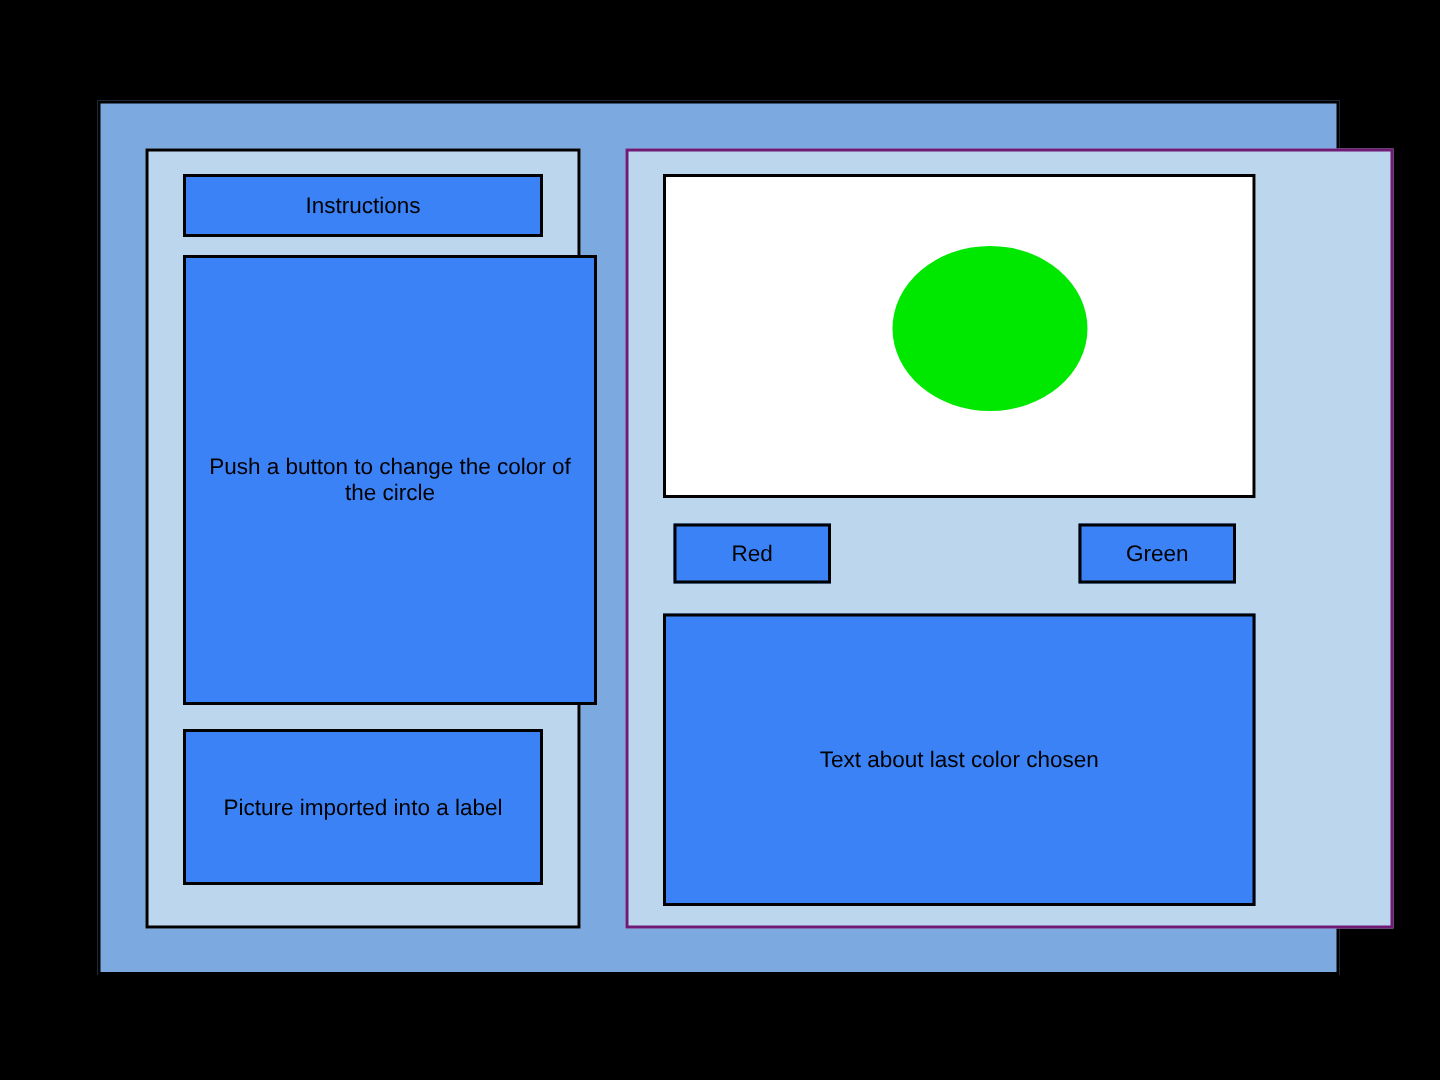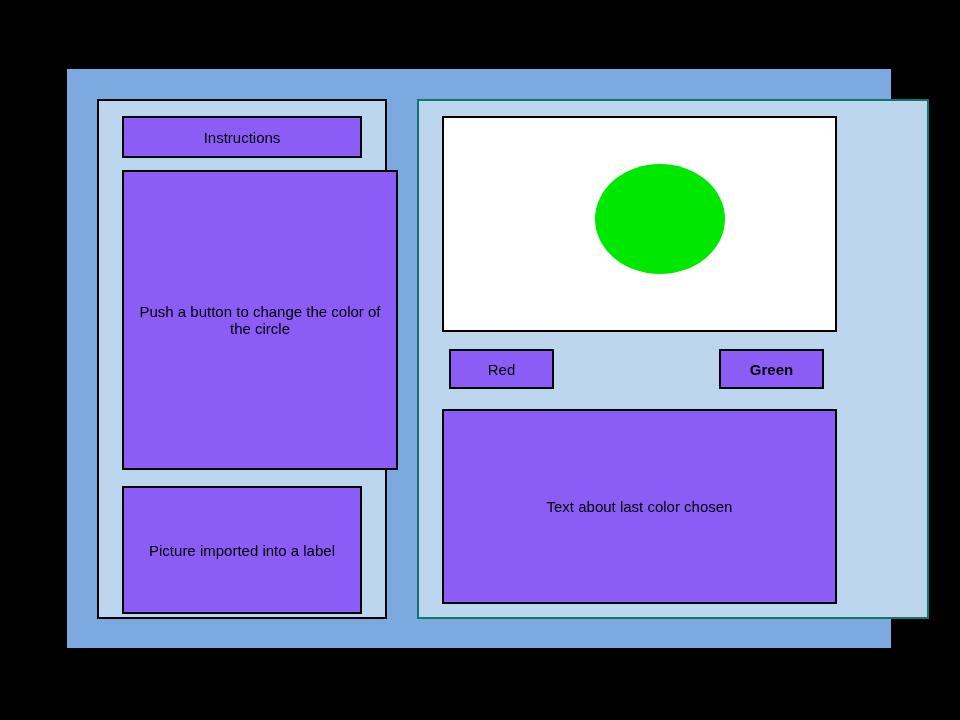--- a/index.html
+++ b/index.html
@@ -32,26 +32,26 @@
     border: 2px solid #000;
     box-sizing: border-box;
   }
   .panel-right {
     position: absolute;
     left: 350px;
     top: 30px;
     width: 512px;
     height: 520px;
     background: #bcd6ee;
-    border: 2px solid #0f766e;
+    border: 2px solid #701a75;
     box-sizing: border-box;
   }
   .box {
     position: absolute;
-    background: #8b5cf6;
+    background: #3b82f6;
     border: 2px solid #000;
     box-sizing: border-box;
     display: flex;
     align-items: center;
     justify-content: center;
     text-align: center;
     padding: 6px 10px;
   }
   .instructions-heading {
     left: 23px;
@@ -62,21 +62,21 @@
   .instructions-body {
     left: 23px;
     top: 69px;
     width: 276px;
     height: 300px;
   }
   .picture-label {
     left: 23px;
     top: 385px;
     width: 240px;
-    height: 128px;
+    height: 104px;
   }
   .canvas-box {
     left: 23px;
     top: 15px;
     width: 395px;
     height: 216px;
     background: #ffffff;
   }
   .circle {
     width: 130px;
@@ -87,21 +87,21 @@
     margin-top: -10px;
   }
   .btn {
     top: 248px;
     height: 40px;
     width: 105px;
     cursor: pointer;
   }
   .btn-red    { left: 30px; }
   .btn-yellow { left: 165px; }
-  .btn-green  { left: 300px; font-weight: bold; }
+  .btn-green  { left: 300px; }
   .status-box {
     left: 23px;
     top: 308px;
     width: 395px;
     height: 195px;
   }
 </style>
 </head>
 <body>
 

